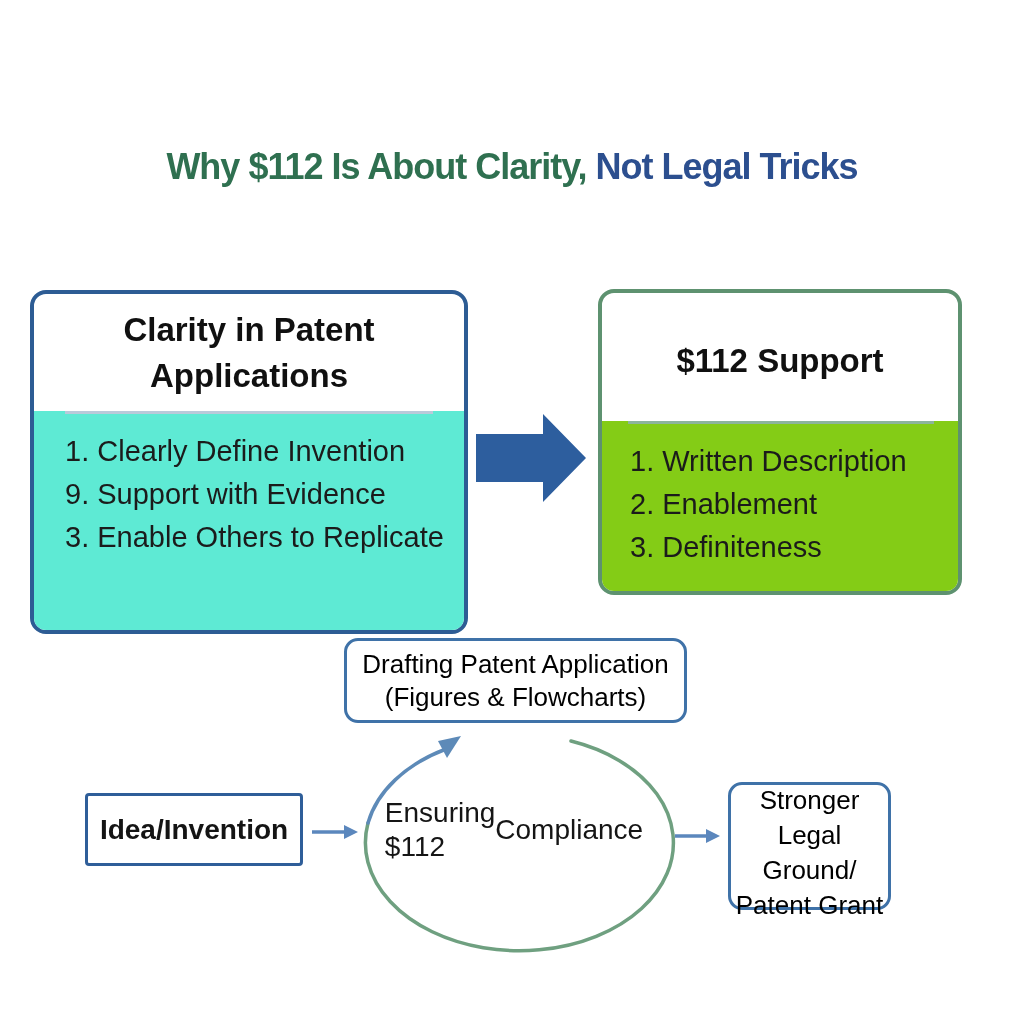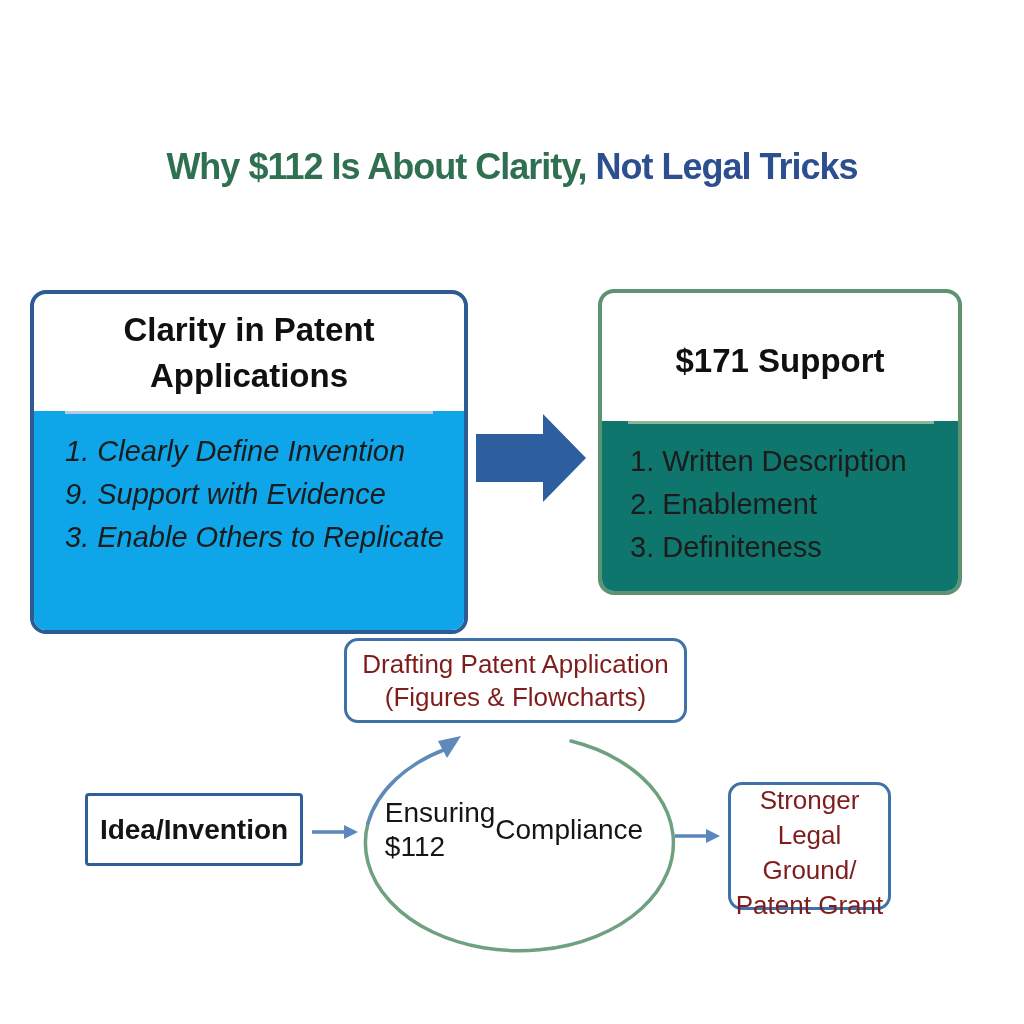--- a/index.html
+++ b/index.html
@@ -38,39 +38,39 @@
   .card-title{
     height:117px;flex:0 0 auto;
     display:flex;flex-direction:column;justify-content:center;align-items:center;
     font-size:33px;font-weight:700;color:#101010;line-height:46px;
     text-align:center;
   }
   .card-support .card-title{height:120px;padding-top:8px;}
   .card-body{
     flex:1 1 auto;
   }
-  .card-clarity .card-body{background:#0ea5e9;font-style:italic;}
-  .card-support .card-body{background:#0f766e;}
+  .card-clarity .card-body{background:#5eead4;}
+  .card-support .card-body{background:#84cc16;}
   .card-divider{
     height:3px;border:none;margin:0 28px 16px 28px;
   }
   .card-clarity .card-divider{background:#b9cada;margin:0 31px 16px 31px;}
   .card-support .card-divider{background:#8cb59a;margin:0 24px 16px 26px;}
   .card-list{
     font-size:29px;color:#1b1b1b;line-height:43px;
   }
   .card-clarity .card-list{padding-left:31px;}
   .card-support .card-list{padding-left:28px;}
 
   
   .flow-box{
     box-sizing:border-box;background:#ffffff;
     border:3px solid #3f72a8;border-radius:14px;
     display:flex;flex-direction:column;justify-content:center;align-items:center;
-    text-align:center;color:#7f1d1d;
+    text-align:center;color:#000000;
   }
   .box-drafting{
     left:344px;top:638px;width:343px;height:85px;
     font-size:26px;line-height:33px;
   }
   .box-idea{
     left:85px;top:793px;width:218px;height:73px;
     border-color:#2f5e99;border-radius:4px;
     font-size:28px;font-weight:700;color:#141414;
   }
@@ -103,21 +103,21 @@
     <div class="card-divider"></div>
     <div class="card-list">
       <div>1. Clearly Define Invention</div>
       <div>9. Support with Evidence</div>
       <div>3. Enable Others to Replicate</div>
     </div>
   </div>
 </div>
 
 <div class="abs card card-support">
-  <div class="card-title">$171 Support</div>
+  <div class="card-title">$112 Support</div>
   <div class="card-body">
     <div class="card-divider"></div>
     <div class="card-list">
       <div>1. Written Description</div>
       <div>2. Enablement</div>
       <div>3. Definiteness</div>
     </div>
   </div>
 </div>
 

